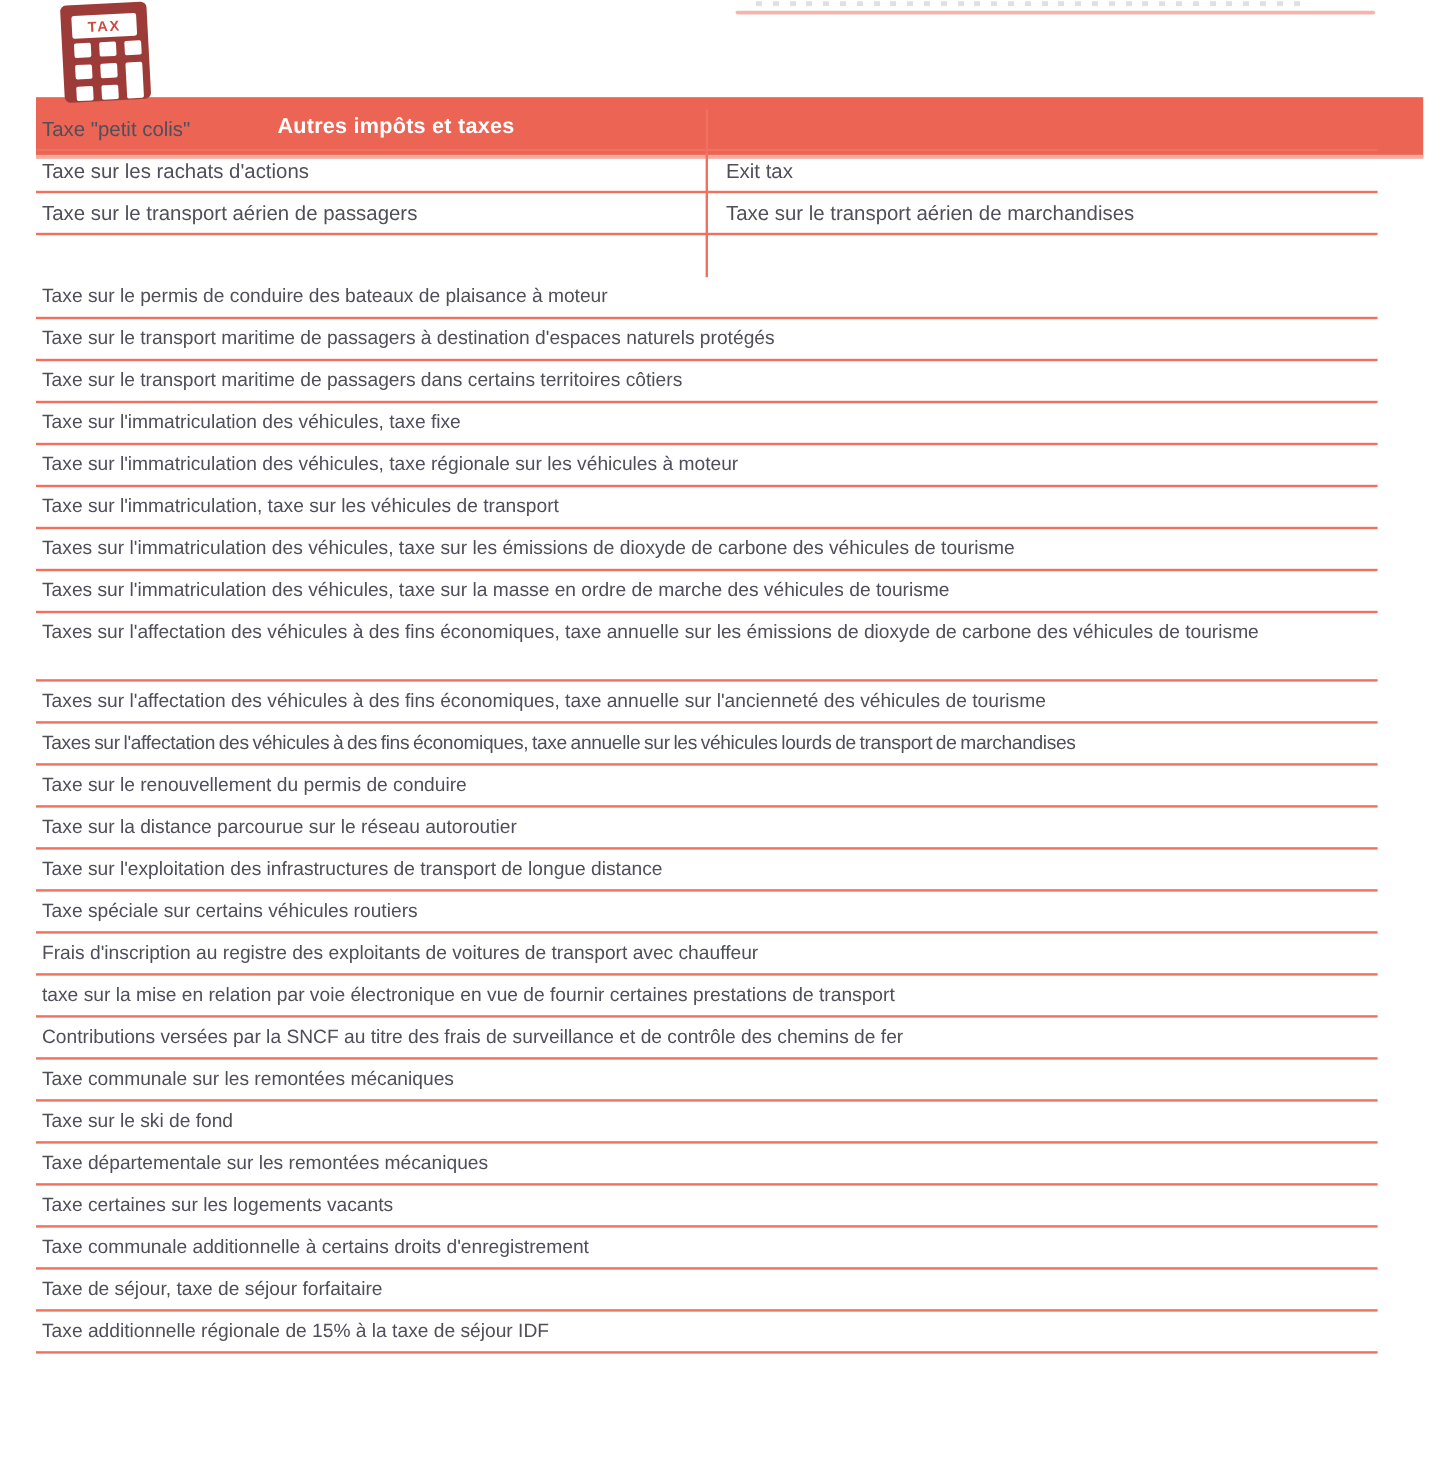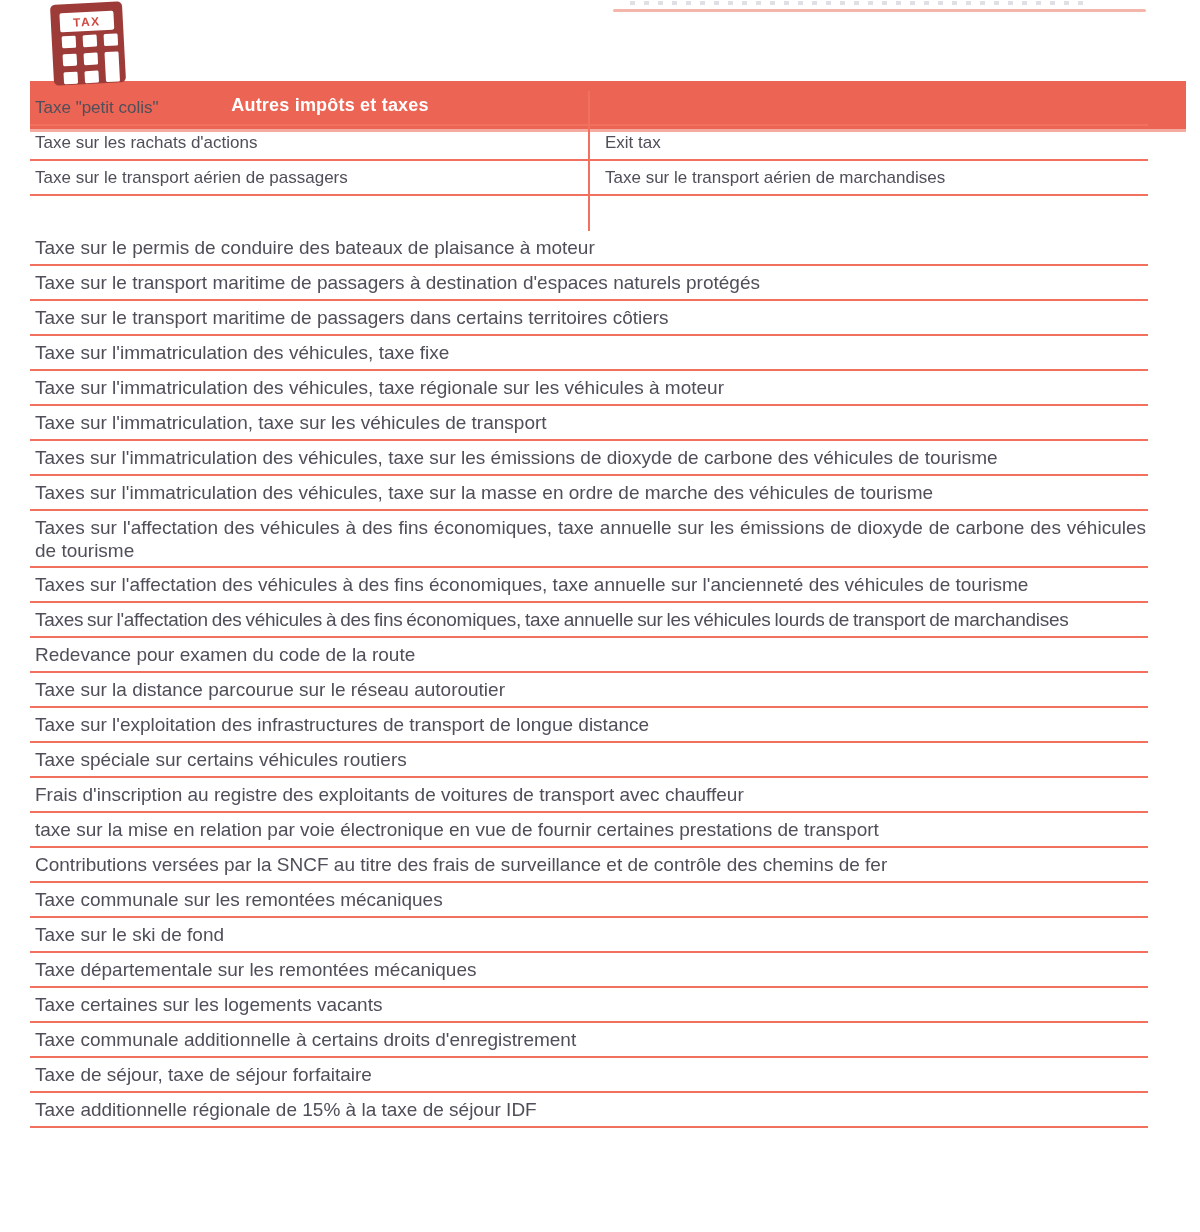--- a/index.html
+++ b/index.html
@@ -81,21 +81,21 @@
     background:var(--divider);
   }
 
   
   .rows{
     position:absolute;left:30px;top:231px;width:1118px;
   }
   .row{
     min-height:35px;height:35px;border-bottom:2px solid var(--divider);
     display:flex;align-items:center;padding-left:5px;
-    font-size:19px;color:var(--text);
+    font-size:16px;color:var(--text);
   }
   .row.justify{
     display:block;height:57px;text-align:justify;
     padding-top:5px;padding-right:2px;line-height:23px;
   }
   .row.tight{letter-spacing:-0.3px;word-spacing:-1px;}
 </style>
 </head>
 <body>
 
@@ -142,21 +142,21 @@
       <div class="row">Taxe sur le transport maritime de passagers à destination d'espaces naturels protégés</div>
       <div class="row">Taxe sur le transport maritime de passagers dans certains territoires côtiers</div>
       <div class="row">Taxe sur l'immatriculation des véhicules, taxe fixe</div>
       <div class="row">Taxe sur l'immatriculation des véhicules, taxe régionale sur les véhicules à moteur</div>
       <div class="row">Taxe sur l'immatriculation, taxe sur les véhicules de transport</div>
       <div class="row">Taxes sur l'immatriculation des véhicules, taxe sur les émissions de dioxyde de carbone des véhicules de tourisme</div>
       <div class="row">Taxes sur l'immatriculation des véhicules, taxe sur la masse en ordre de marche des véhicules de tourisme</div>
       <div class="row justify">Taxes sur l'affectation des véhicules à des fins économiques, taxe annuelle sur les émissions de dioxyde de carbone des véhicules de tourisme</div>
       <div class="row">Taxes sur l'affectation des véhicules à des fins économiques, taxe annuelle sur l'ancienneté des véhicules de tourisme</div>
       <div class="row tight">Taxes sur l'affectation des véhicules à des fins économiques, taxe annuelle sur les véhicules lourds de transport de marchandises</div>
-      <div class="row">Redevance pour examen du code de la route</div>
+      <div class="row">Taxe sur le renouvellement du permis de conduire</div>
       <div class="row">Taxe sur la distance parcourue sur le réseau autoroutier</div>
       <div class="row">Taxe sur l'exploitation des infrastructures de transport de longue distance</div>
       <div class="row">Taxe spéciale sur certains véhicules routiers</div>
       <div class="row">Frais d'inscription au registre des exploitants de voitures de transport avec chauffeur</div>
       <div class="row">taxe sur la mise en relation par voie électronique en vue de fournir certaines prestations de transport</div>
       <div class="row">Contributions versées par la SNCF au titre des frais de surveillance et de contrôle des chemins de fer</div>
       <div class="row">Taxe communale sur les remontées mécaniques</div>
       <div class="row">Taxe sur le ski de fond</div>
       <div class="row">Taxe départementale sur les remontées mécaniques</div>
       <div class="row">Taxe certaines sur les logements vacants</div>

